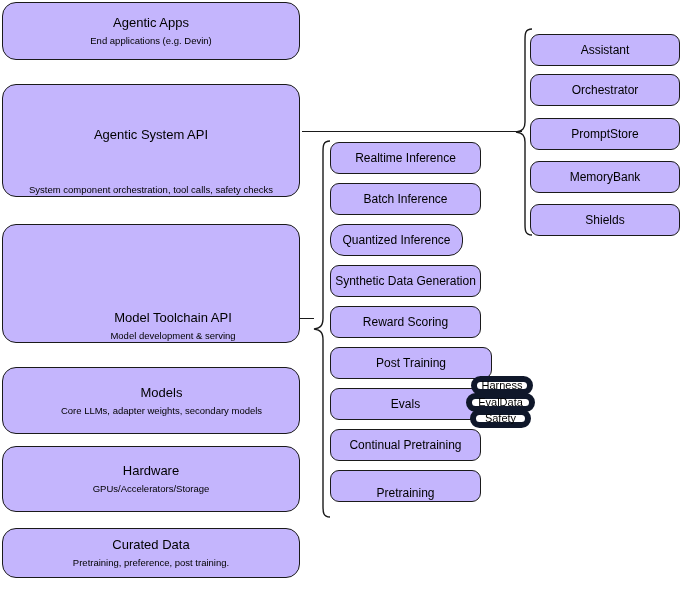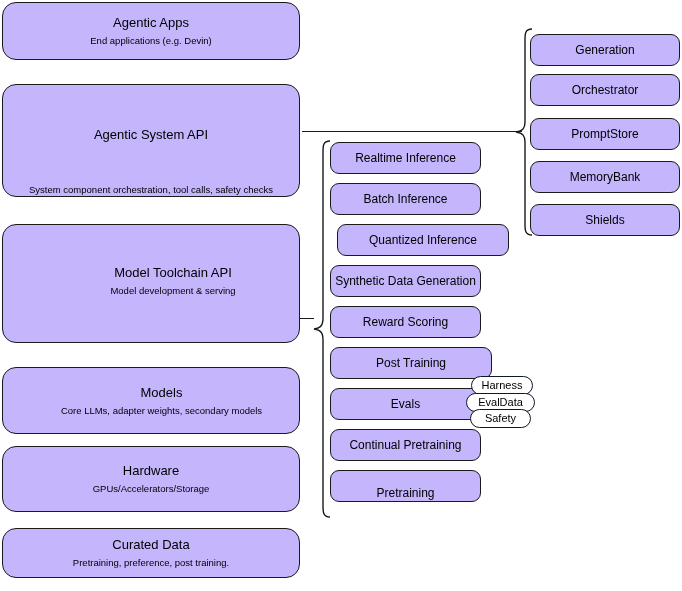--- a/index.html
+++ b/index.html
@@ -52,21 +52,21 @@
   }
   .stack-label {
     font-size: 12px;
     line-height: 15px;
     text-align: center;
     white-space: nowrap;
   }
   .pill {
     position: absolute;
     box-sizing: border-box;
-    border: 1px solid #0f172a;
+    border: 6px solid #0f172a;
     border-radius: 11px;
     background: #ffffff;
     display: flex;
     align-items: center;
     justify-content: center;
   }
   .pill-label {
     font-size: 11px;
     line-height: 13px;
     white-space: nowrap;
@@ -93,21 +93,21 @@
   <div class="box layer-box" style="left:2px; top:2px; width:298px; height:58px;">
     <div class="layer-title">Agentic Apps</div>
     <div class="layer-sub">End applications (e.g. Devin)</div>
   </div>
 
   <div class="box layer-box" style="left:2px; top:84px; width:298px; height:113px; justify-content:space-between; padding-top:42px;">
     <div class="layer-title">Agentic System API</div>
     <div class="layer-sub">System component orchestration, tool calls, safety checks</div>
   </div>
 
-  <div class="box layer-box" style="left:2px; top:224px; width:298px; height:119px; justify-content:flex-start; padding-top:40px;padding-left:44px;">
+  <div class="box layer-box" style="left:2px; top:224px; width:298px; height:119px; justify-content:flex-end; padding-top:40px;padding-left:44px;">
     <div class="layer-title">Model Toolchain API</div>
     <div class="layer-sub">Model development &amp; serving</div>
   </div>
 
   <div class="box layer-box" style="left:2px; top:367px; width:298px; height:67px;padding-left:21px;">
     <div class="layer-title">Models</div>
     <div class="layer-sub">Core LLMs, adapter weights, secondary models</div>
   </div>
 
   <div class="box layer-box" style="left:2px; top:446px; width:298px; height:66px;">
@@ -126,21 +126,21 @@
     <path d="M20,1 C13,1 13,6 13,12 L13,178 C13,185 11,188 4,189 C11,190 13,193 13,200 L13,366 C13,372 13,377 20,377"></path>
   </svg>
   <div class="connector" style="left:300px; top:318px; width:14px; height:1px;"></div>
 
   <div class="box stack-box" style="left:330px; top:142px; width:151px; height:32px;">
     <div class="stack-label">Realtime Inference</div>
   </div>
   <div class="box stack-box" style="left:330px; top:183px; width:151px; height:32px;">
     <div class="stack-label">Batch Inference</div>
   </div>
-  <div class="box stack-box" style="left:337px; top:224px; width:172px; height:32px;">
+  <div class="box stack-box" style="left:330px; top:224px; width:133px; height:32px;border-radius:14px;">
     <div class="stack-label">Quantized Inference</div>
   </div>
   <div class="box stack-box" style="left:330px; top:265px; width:151px; height:32px;">
     <div class="stack-label">Synthetic Data Generation</div>
   </div>
   <div class="box stack-box" style="left:330px; top:306px; width:151px; height:32px;">
     <div class="stack-label">Reward Scoring</div>
   </div>
   <div class="box stack-box" style="left:330px; top:347px; width:162px; height:32px;">
     <div class="stack-label">Post Training</div>
@@ -163,21 +163,21 @@
   </div>
   <div class="pill" style="left:470px; top:409px; width:61px; height:19px;">
     <div class="pill-label">Safety</div>
   </div>
 
   <svg class="brace" style="left:512px; top:28px;" width="22" height="212" viewBox="0 0 22 212">
     <path d="M20,1 C13,1 13,6 13,12 L13,94 C13,100 11,103 4,104 C11,105 13,108 13,114 L13,196 C13,202 13,207 20,207"></path>
   </svg>
 
   <div class="box stack-box" style="left:530px; top:34px; width:150px; height:32px;">
-    <div class="stack-label">Generation</div>
+    <div class="stack-label">Assistant</div>
   </div>
   <div class="box stack-box" style="left:530px; top:74px; width:150px; height:32px;">
     <div class="stack-label">Orchestrator</div>
   </div>
   <div class="box stack-box" style="left:530px; top:118px; width:150px; height:32px;">
     <div class="stack-label">PromptStore</div>
   </div>
   <div class="box stack-box" style="left:530px; top:161px; width:150px; height:32px;">
     <div class="stack-label">MemoryBank</div>
   </div>

